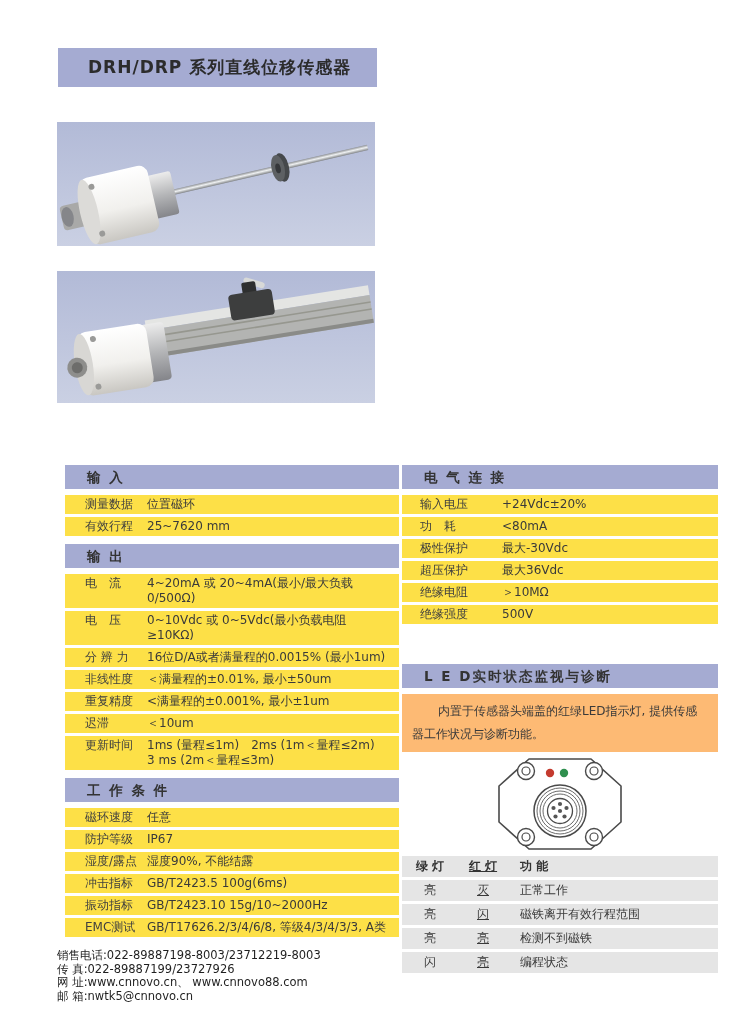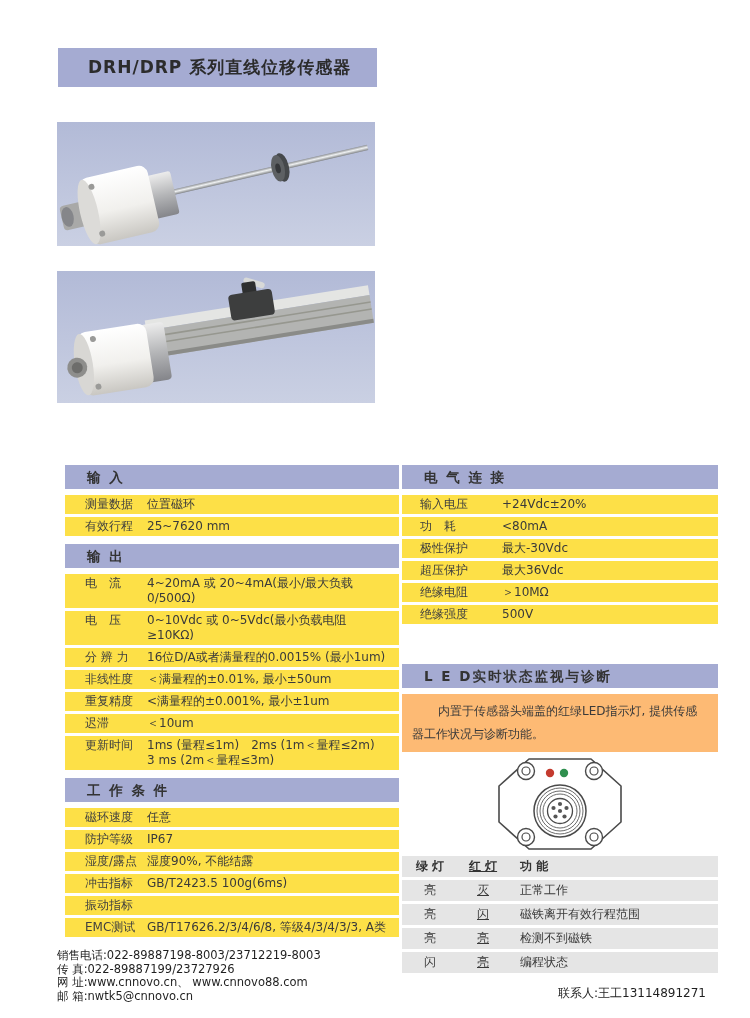--- a/index.html
+++ b/index.html
@@ -204,20 +204,21 @@
       <div class="spec-row">
         <span class="spec-label">湿度/露点</span>
         <span class="spec-value">湿度90%, 不能结露</span>
       </div>
       <div class="spec-row">
         <span class="spec-label">冲击指标</span>
         <span class="spec-value">GB/T2423.5  100g(6ms)</span>
       </div>
       <div class="spec-row">
         <span class="spec-label">振动指标</span>
+        <span class="spec-value">GB/T2423.10  15g/10~2000Hz</span>
       </div>
       <div class="spec-row">
         <span class="spec-label">EMC测试</span>
         <span class="spec-value">GB/T17626.2/3/4/6/8, 等级4/3/4/3/3, A类</span>
       </div>
     </div>
 
   </div>
 
   <div class="col col-right">
@@ -315,15 +316,14 @@
     </div>
 
   </div>
 
   <div class="footer-lines">
     <div>销售电话:022-89887198-8003/23712219-8003</div>
     <div>传  真:022-89887199/23727926</div>
     <div>网  址:www.cnnovo.cn、 www.cnnovo88.com</div>
     <div>邮  箱:nwtk5@cnnovo.cn</div>
   </div>
-  <div class="footer-contact">联系人:王工13114891271</div>
 
 </div>
 
 </body></html>

